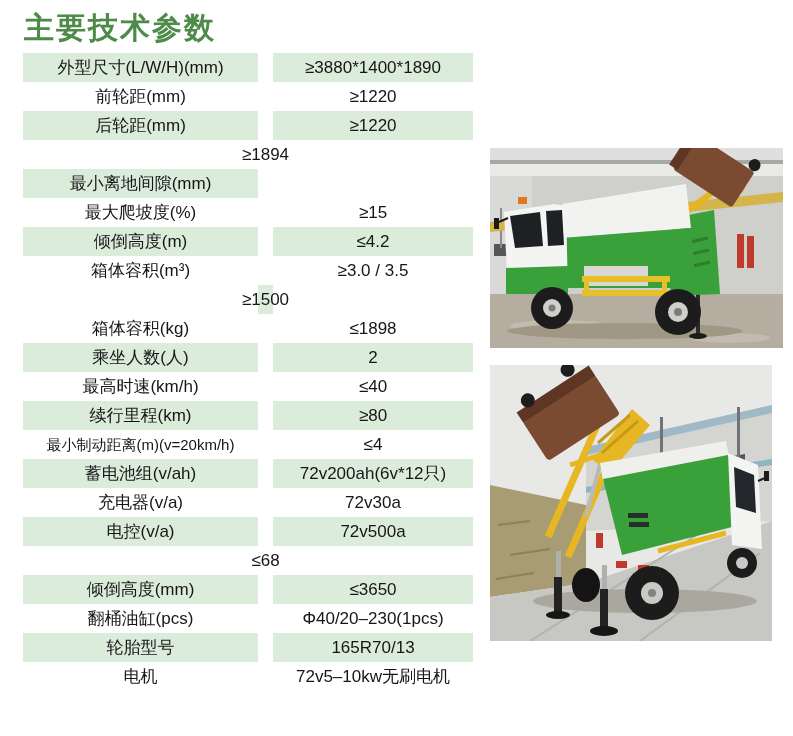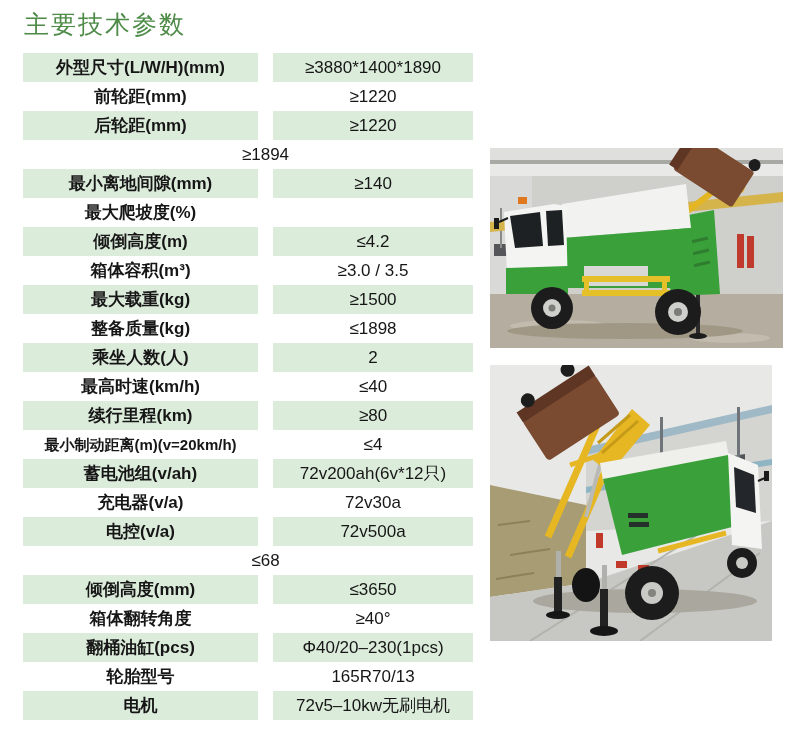--- a/index.html
+++ b/index.html
@@ -2,33 +2,33 @@
 <html><head>
 <meta charset="utf-8">
 <style>
   html,body{margin:0;padding:0;}
   body{
     width:793px;height:736px;background:#ffffff;overflow:hidden;position:relative;
     font-family:"Liberation Sans", sans-serif;
   }
   .page-title{
     position:absolute;left:24px;top:8px;margin:0;
-    font-size:25px;font-weight:400;letter-spacing:2px;color:#4e8b48;
+    font-size:30px;font-weight:700;letter-spacing:2px;color:#4e8b48;
   }
   .spec-table{
     position:absolute;left:23px;top:53px;display:flex;flex-direction:column;
   }
   .spec-row{
     display:grid;grid-template-columns:235px 15px 200px;height:29px;
   }
   .spec-row .cell{
     display:flex;align-items:center;justify-content:center;
     font-size:17px;color:#161616;white-space:nowrap;line-height:1;
   }
-  .spec-row .label{font-weight:700;}
+  .spec-row .label{font-weight:400;}
   .spec-row .label.compact{font-size:15px;text-align:right;}
   .spec-row .gap{background:transparent;}
   .spec-row:nth-child(odd) .cell{background:#dcecdb;}
   .photo{
     position:absolute;display:block;
   }
   .photo-top{left:490px;top:148px;width:293px;height:200px;}
   .photo-bottom{left:490px;top:365px;width:282px;height:276px;}
   svg{display:block;}
 </style>
@@ -57,48 +57,47 @@
   </div>
 
   <div class="spec-row">
     <div class="gap"></div>
     <div class="cell value">≥1894</div>
   </div>
 
   <div class="spec-row">
     <div class="cell label">最小离地间隙(mm)</div>
     <div class="gap"></div>
-    <div class="cell value">≥140</div>
   </div>
 
   <div class="spec-row">
     <div class="cell label">最大爬坡度(%)</div>
     <div class="gap"></div>
+    <div class="cell value">≥15</div>
   </div>
 
   <div class="spec-row">
     <div class="cell label">倾倒高度(m)</div>
     <div class="gap"></div>
     <div class="cell value">≤4.2</div>
   </div>
 
   <div class="spec-row">
     <div class="cell label">箱体容积(m³)</div>
     <div class="gap"></div>
     <div class="cell value">≥3.0 / 3.5</div>
   </div>
 
   <div class="spec-row">
-    <div class="cell label">最大载重(kg)</div>
     <div class="gap"></div>
     <div class="cell value">≥1500</div>
   </div>
 
   <div class="spec-row">
-    <div class="cell label">整备质量(kg)</div>
+    <div class="cell label">箱体容积(kg)</div>
     <div class="gap"></div>
     <div class="cell value">≤1898</div>
   </div>
 
   <div class="spec-row">
     <div class="cell label">乘坐人数(人)</div>
     <div class="gap"></div>
     <div class="cell value">2</div>
   </div>
 
@@ -142,25 +141,20 @@
     <div class="gap"></div>
     <div class="cell value">≤68</div>
   </div>
 
   <div class="spec-row">
     <div class="cell label">倾倒高度(mm)</div>
     <div class="gap"></div>
     <div class="cell value">≤3650</div>
   </div>
 
-  <div class="spec-row">
-    <div class="cell label">箱体翻转角度</div>
-    <div class="gap"></div>
-    <div class="cell value">≥40°</div>
-  </div>
 
   <div class="spec-row">
     <div class="cell label">翻桶油缸(pcs)</div>
     <div class="gap"></div>
     <div class="cell value">Φ40/20–230(1pcs)</div>
   </div>
 
   <div class="spec-row">
     <div class="cell label">轮胎型号</div>
     <div class="gap"></div>

